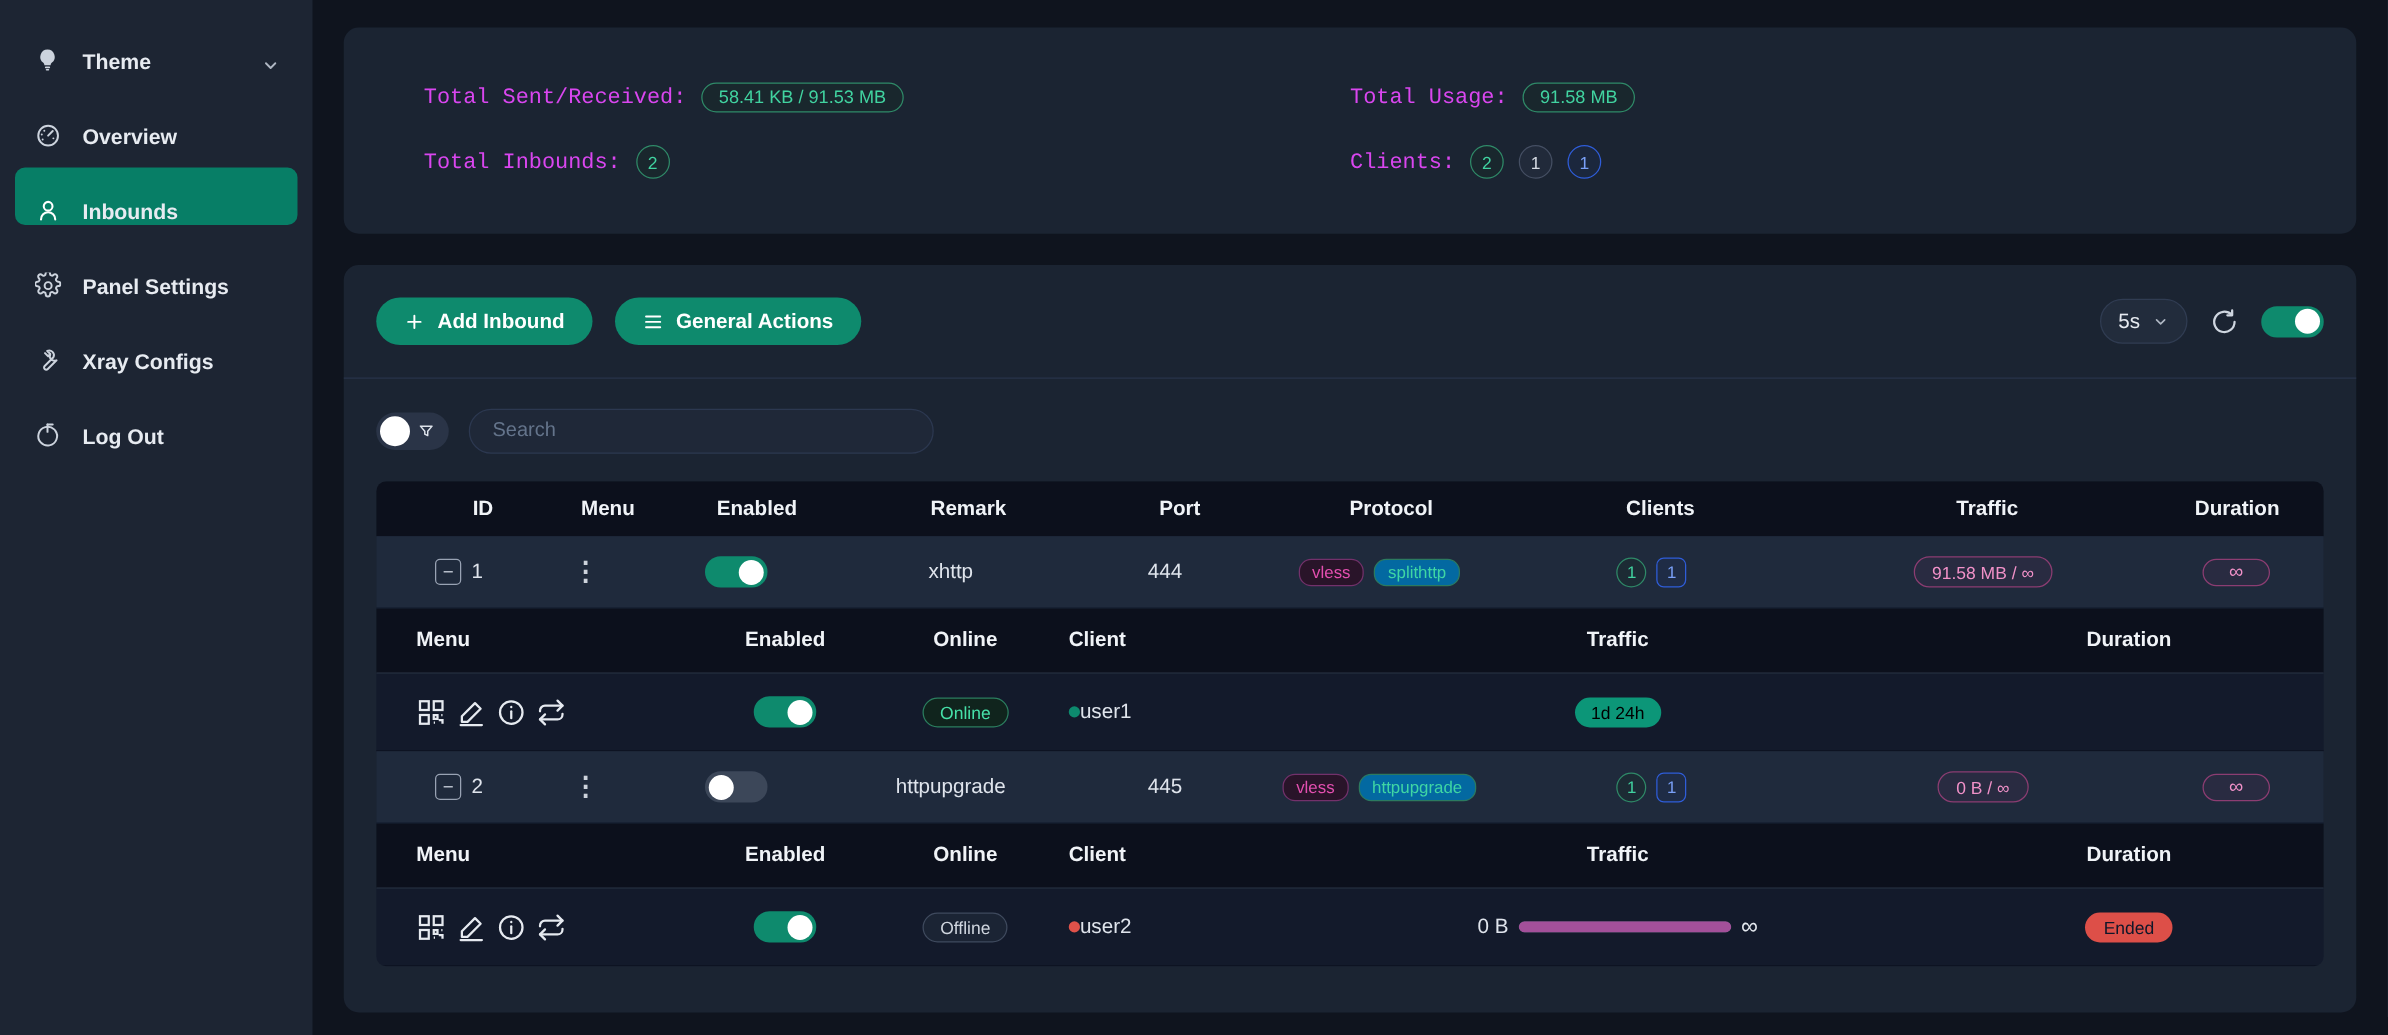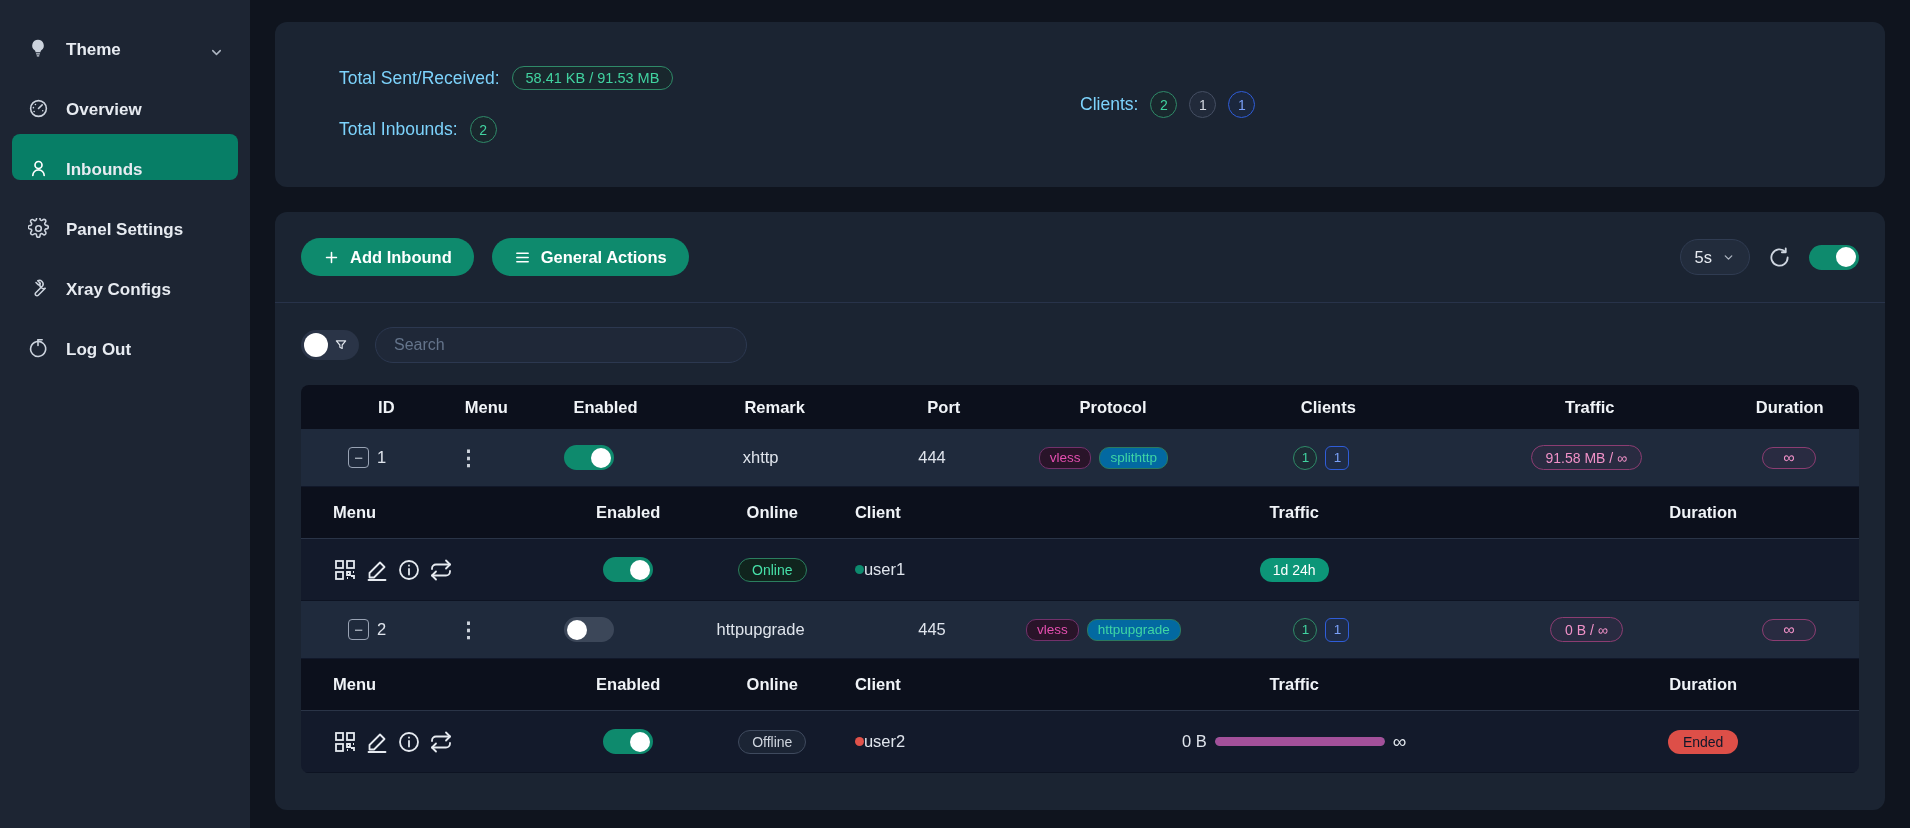--- a/index.html
+++ b/index.html
@@ -21,21 +21,21 @@
   .side-item.active { background:#077e66; }
   .side-item.active .sicon { color:#fff; }
   .side-item .chev { margin-left:auto; color:#aeb6c2; display:flex; }
 
   
   .main { flex:1; padding:22px 25px 0 25px; }
   .card { background:#1b2432; border-radius:12px; }
   .stats-card { height:165px; display:flex; align-items:center; padding:0 64px; margin-bottom:25px; }
   .stats-col { width:50%; display:flex; flex-direction:column; gap:26px; }
   .stat-row { display:flex; align-items:center; gap:12px; }
-  .stat-label { color:#7dd3fc; font-size:17.5px; }
+  .stat-label { color:#d946ef; font-size:17.5px;font-family:Liberation Mono, monospace; }
   .pill-green {
     color:#41d3a0; border:1px solid #2f8a68; background:rgba(23,46,38,.35);
     border-radius:13px; padding:3px 13px; font-size:14.5px; white-space:nowrap;
   }
   .cnt { min-width:27px; height:27px; border-radius:50%; display:inline-flex; align-items:center;
          justify-content:center; font-size:14px; border:1px solid; padding:0 5px; }
   .cnt.green { color:#41d3a0; border-color:#2f8a68; background:rgba(23,46,38,.35); }
   .cnt.gray  { color:#d5dae2; border-color:#454f63; background:rgba(60,70,90,.2); }
   .cnt.blue  { color:#7aa0f8; border-color:#2f5dd9; background:rgba(35,60,130,.15); }
 
@@ -88,21 +88,21 @@
   .tag.green   { color:#3fd6a4; border-color:#2c7a5f; background:#0369a1; }
   .chip { min-width:24px; height:24px; display:inline-flex; align-items:center; justify-content:center;
           font-size:13.5px; border:1px solid; padding:0 4px; }
   .chip.green { color:#41d3a0; border-color:#2f8a68; border-radius:50%; background:rgba(23,46,38,.35); }
   .chip.blue  { color:#7aa0f8; border-color:#2f5dd9; border-radius:6px; background:rgba(35,60,130,.15); }
   .pill-pink { color:#f191c8; border:1px solid #8c3d72; background:rgba(170,60,130,.08);
     border-radius:14px; padding:3.5px 14px; font-size:14px; white-space:nowrap; }
   .pill-pink.inf { font-size:16px; padding:1px 20px; }
   .badge-online  { color:#46e0a8; border:1px solid #2b7e5f; background:#10241d; border-radius:13px; padding:3px 13px; font-size:14px; }
   .badge-offline { color:#cfd5de; border:1px solid #3f4a5e; background:#1b2434; border-radius:13px; padding:3px 13px; font-size:14px; }
-  .badge-solid-teal { background:#0c9678; color:#ffffff; border-radius:13px; padding:4px 13px; font-size:14px; }
+  .badge-solid-teal { background:#0c9678; color:#000000; border-radius:13px; padding:4px 13px; font-size:14px; }
   .badge-solid-red  { background:#dd4f48; color:#0f172a; border-radius:14px; padding:4px 15px; font-size:14px; }
   .menu-icons { gap:12px; color:#e6eaf0; }
   .menu-icons svg { cursor:pointer; }
   .client-name { display:flex; align-items:center; }
   .dot { width:9px; height:9px; border-radius:50%; display:inline-block; }
   .dot.green { background:#0d8a6e; }
   .dot.red   { background:#e0524a; }
   .bar { width:170px; height:9px; border-radius:5px; background:#3b4759; overflow:hidden; }
   .bar .fill { height:100%; border-radius:5px; }
   .fill.green  { background:#12a283; }
@@ -187,20 +187,24 @@
           <span class="stat-label">Total Sent/Received:</span>
           <span class="pill-green">58.41 KB / 91.53 MB</span>
         </div>
         <div class="stat-row">
           <span class="stat-label">Total Inbounds:</span>
           <span class="cnt green">2</span>
         </div>
       </div>
       <div class="stats-col">
         <div class="stat-row">
+          <span class="stat-label">Total Usage:</span>
+          <span class="pill-green">91.58 MB</span>
+        </div>
+        <div class="stat-row">
           <span class="stat-label">Clients:</span>
           <span class="cnt green">2</span>
           <span class="cnt gray">1</span>
           <span class="cnt blue">1</span>
         </div>
       </div>
     </section>
 
     <section class="card table-card">
 

